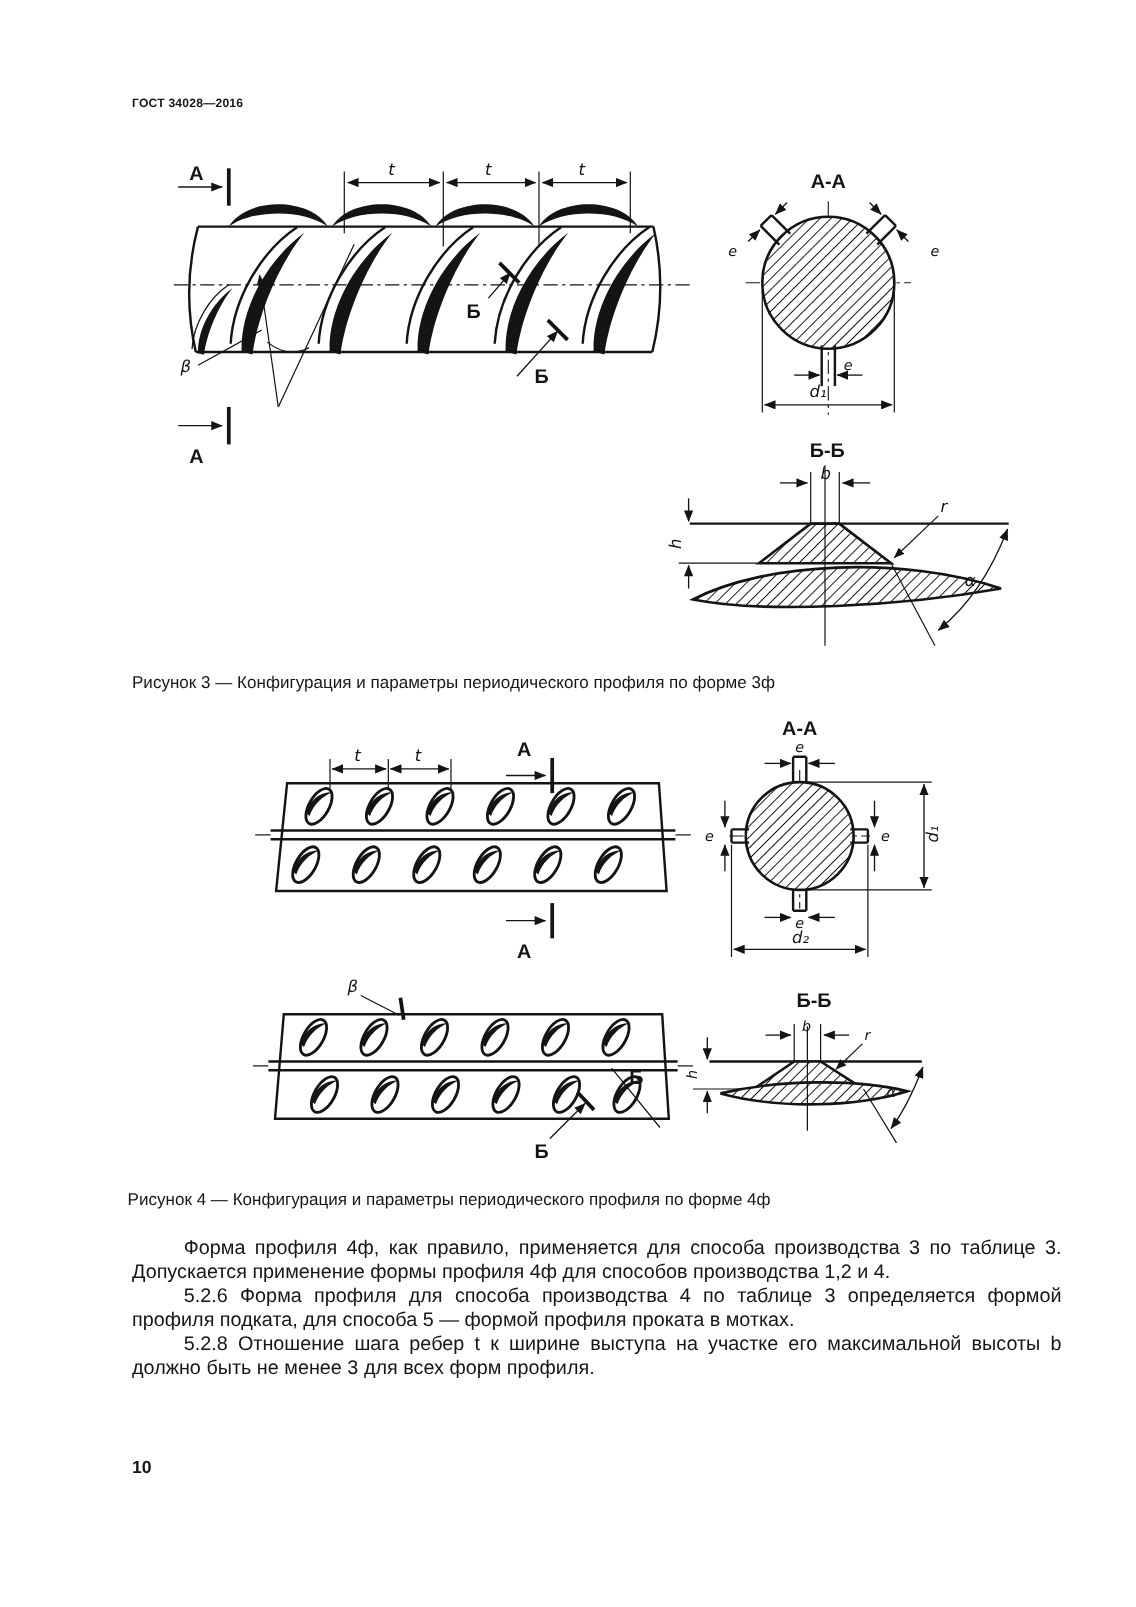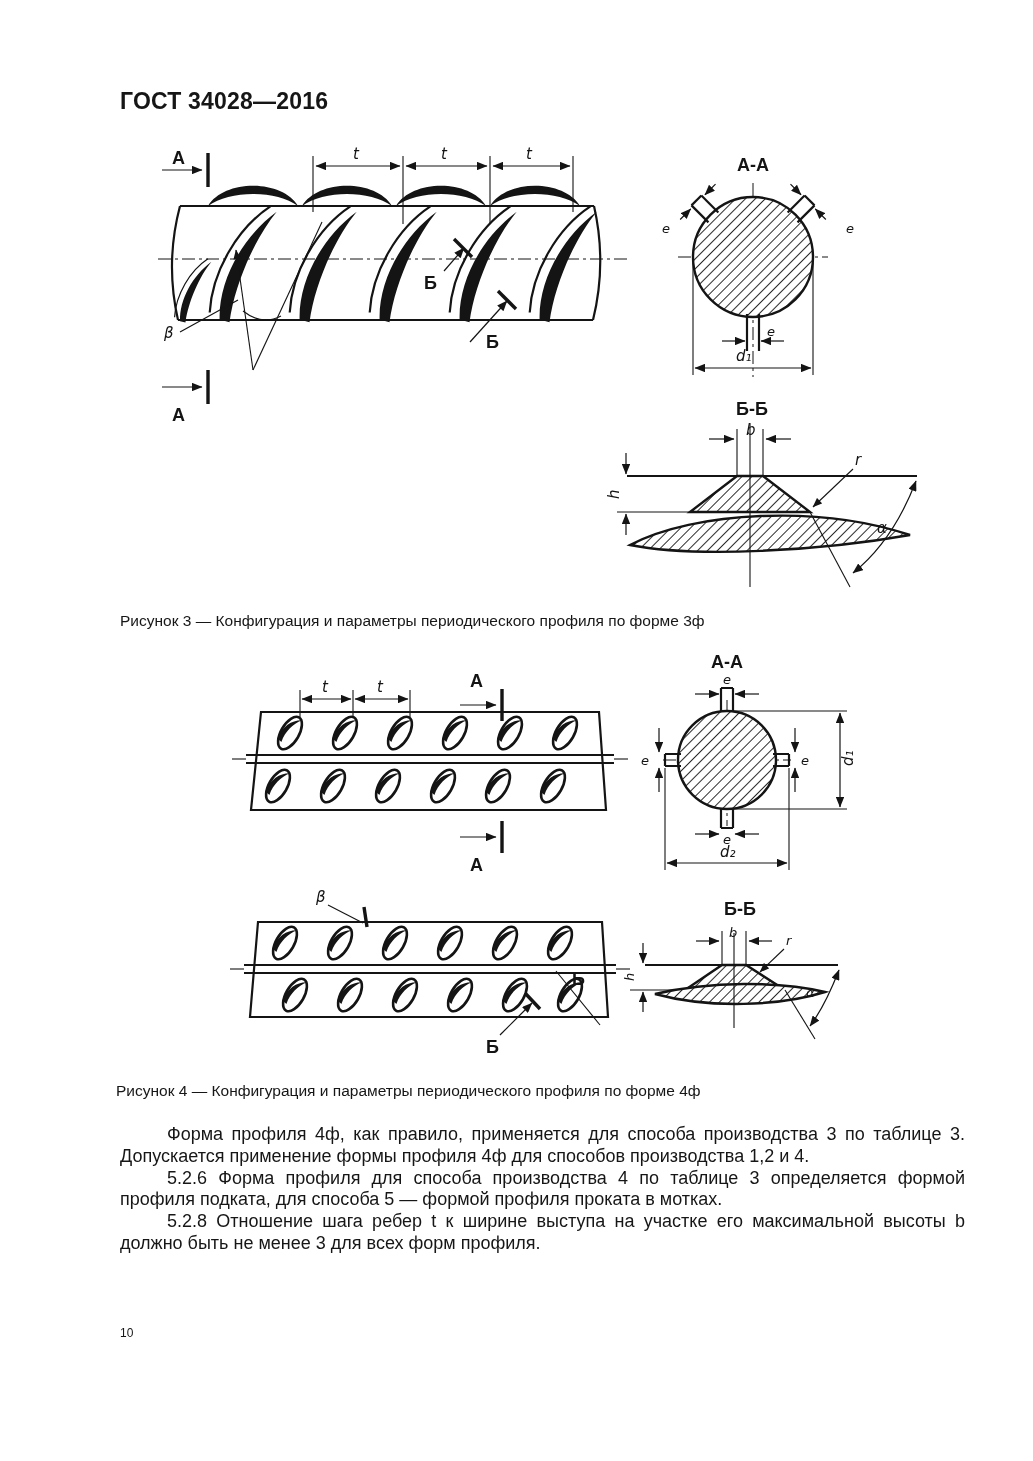--- a/index.html
+++ b/index.html
@@ -13,25 +13,25 @@
   .big{font-weight:bold;font-size:18px;}
   .ttl{font-weight:bold;font-size:18px;text-anchor:middle;}
   .dim{font-style:italic;font-family:"DejaVu Sans","Liberation Sans",sans-serif;font-size:15px;}
   .dimS{font-style:italic;font-family:"DejaVu Sans","Liberation Sans",sans-serif;font-size:13px;}
   .s1{stroke:#141414;stroke-width:1.1;fill:none;}
   .s2{stroke:#141414;stroke-width:2.2;fill:none;}
   .s3{stroke:#141414;stroke-width:3.4;fill:none;}
   .d{stroke:#141414;stroke-width:1.2;fill:none;}
   .cl{stroke:#141414;stroke-width:1;fill:none;stroke-dasharray:13 4 3 4;}
   .hat{fill:url(#hatch);stroke:#141414;stroke-width:2.4;}
-  .hdr{font-weight:bold;font-size:23px;letter-spacing:.2px;}
+  .hdr{font-weight:bold;font-size:11px;letter-spacing:.2px;}
   .cap{font-size:15.5px;}
   .bodytext{font-size:18px;line-height:21.8px;text-align:justify;}
   .bodytext p{margin:0;text-indent:47px;}
-  .pgnum{font-size:12px;}
+  .pgnum{font-size:16px;font-weight:bold;}
 </style>
 </head>
 <body>
 
 <svg style="position:absolute;width:0;height:0" aria-hidden="true">
   <defs>
     <pattern id="hatch" width="7" height="7" patternUnits="userSpaceOnUse" patternTransform="rotate(45)">
       <rect width="7" height="7" fill="#ffffff"></rect>
       <line x1="0" y1="0" x2="0" y2="7" stroke="#141414" stroke-width="1.8"></line>
     </pattern>

